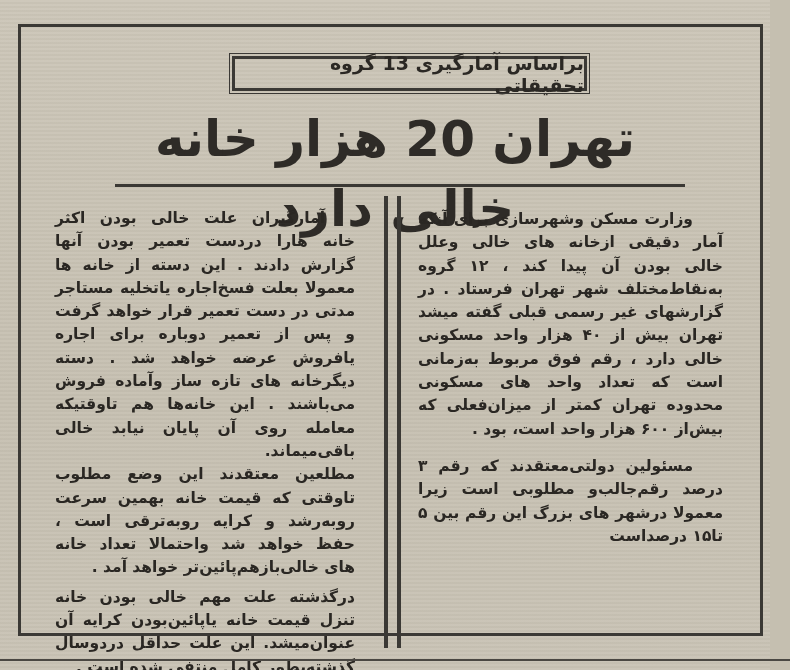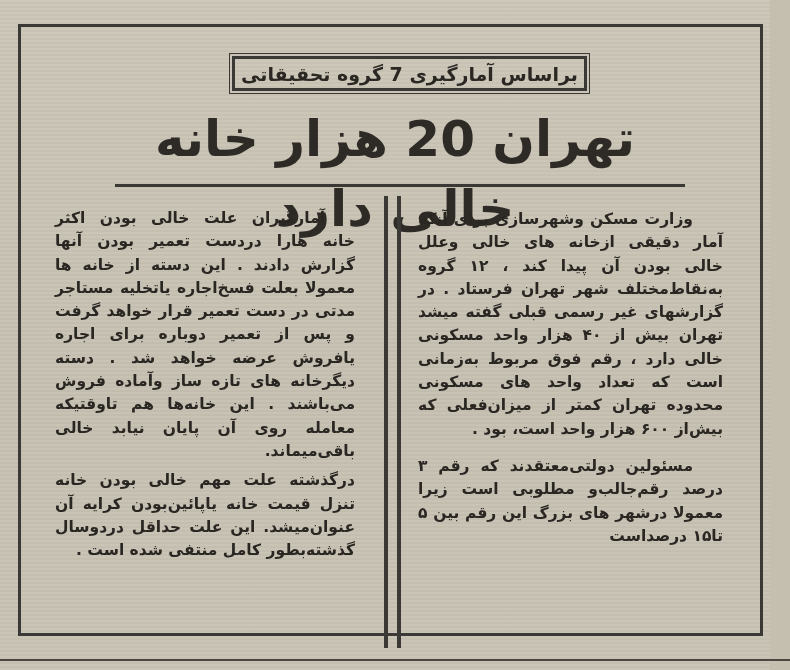--- a/index.html
+++ b/index.html
@@ -61,33 +61,34 @@
 </style>
 </head>
 <body>
 
 <div class="paper-noise"></div>
 <div class="right-margin"></div>
 
 <div class="frame"></div>
 
 <div class="kicker">
-  <span>براساس آمارگیری 7 گروه تحقیقاتی</span>
+  <span>براساس آمارگیری 13 گروه تحقیقاتی</span>
 </div>
 
 <div class="headline">تهران 20 هزار خانه خالی دارد</div>
 
 <div class="rule-h"></div>
 
 <div class="divider" style="left:384px"></div>
 <div class="divider" style="left:397px"></div>
 
 <div class="col col-right">
   <p class="indent gap">وزارت مسکن وشهرسازی برای آنکه آمار دقیقی ازخانه های خالی وعلل خالی بودن آن پیدا کند ، ۱۲ گروه به‌نقاط‌مختلف شهر تهران فرستاد . در گزارشهای غیر رسمی قبلی گفته میشد تهران بیش از ۴۰ هزار واحد مسکونی خالی دارد ، رقم فوق مربوط به‌زمانی است که تعداد واحد های مسکونی محدوده تهران کمتر از میزان‌فعلی که بیش‌از ۶۰۰ هزار واحد است، بود .</p>
   <p class="indent gap" style="margin-top:14px">مسئولین دولتی‌معتقدند که رقم ۳ درصد رقم‌جالب‌و مطلوبی است زیرا معمولا درشهر های بزرگ این رقم بین ۵ تا۱۵ درصداست</p>
 </div>
 
 <div class="col col-left">
   <p class="indent">آمارگیران علت خالی بودن اکثر خانه هارا دردست تعمیر بودن آنها گزارش دادند . این دسته از خانه ها معمولا بعلت فسخ‌اجاره یاتخلیه مستاجر مدتی در دست تعمیر قرار خواهد گرفت و پس از تعمیر دوباره برای اجاره یافروش عرضه خواهد شد . دسته دیگرخانه های تازه ساز وآماده فروش می‌باشند . این خانه‌ها هم تاوقتیکه معامله روی آن پایان نیابد خالی باقی‌میماند.</p>
+  <p>مطلعین معتقدند این وضع مطلوب تاوقتی که قیمت خانه بهمین سرعت روبه‌رشد و کرایه روبه‌ترقی است ، حفظ خواهد شد واحتمالا تعداد خانه های خالی‌بازهم‌پائین‌تر خواهد آمد .</p>
   <p style="margin-top:6px">درگذشته علت مهم خالی بودن خانه تنزل قیمت خانه یاپائین‌بودن کرایه آن عنوان‌میشد. این علت حداقل دردوسال گذشته‌بطور کامل منتفی شده است .</p>
 </div>
 
 <div class="bottom-rule"></div>
 
 </body></html>

